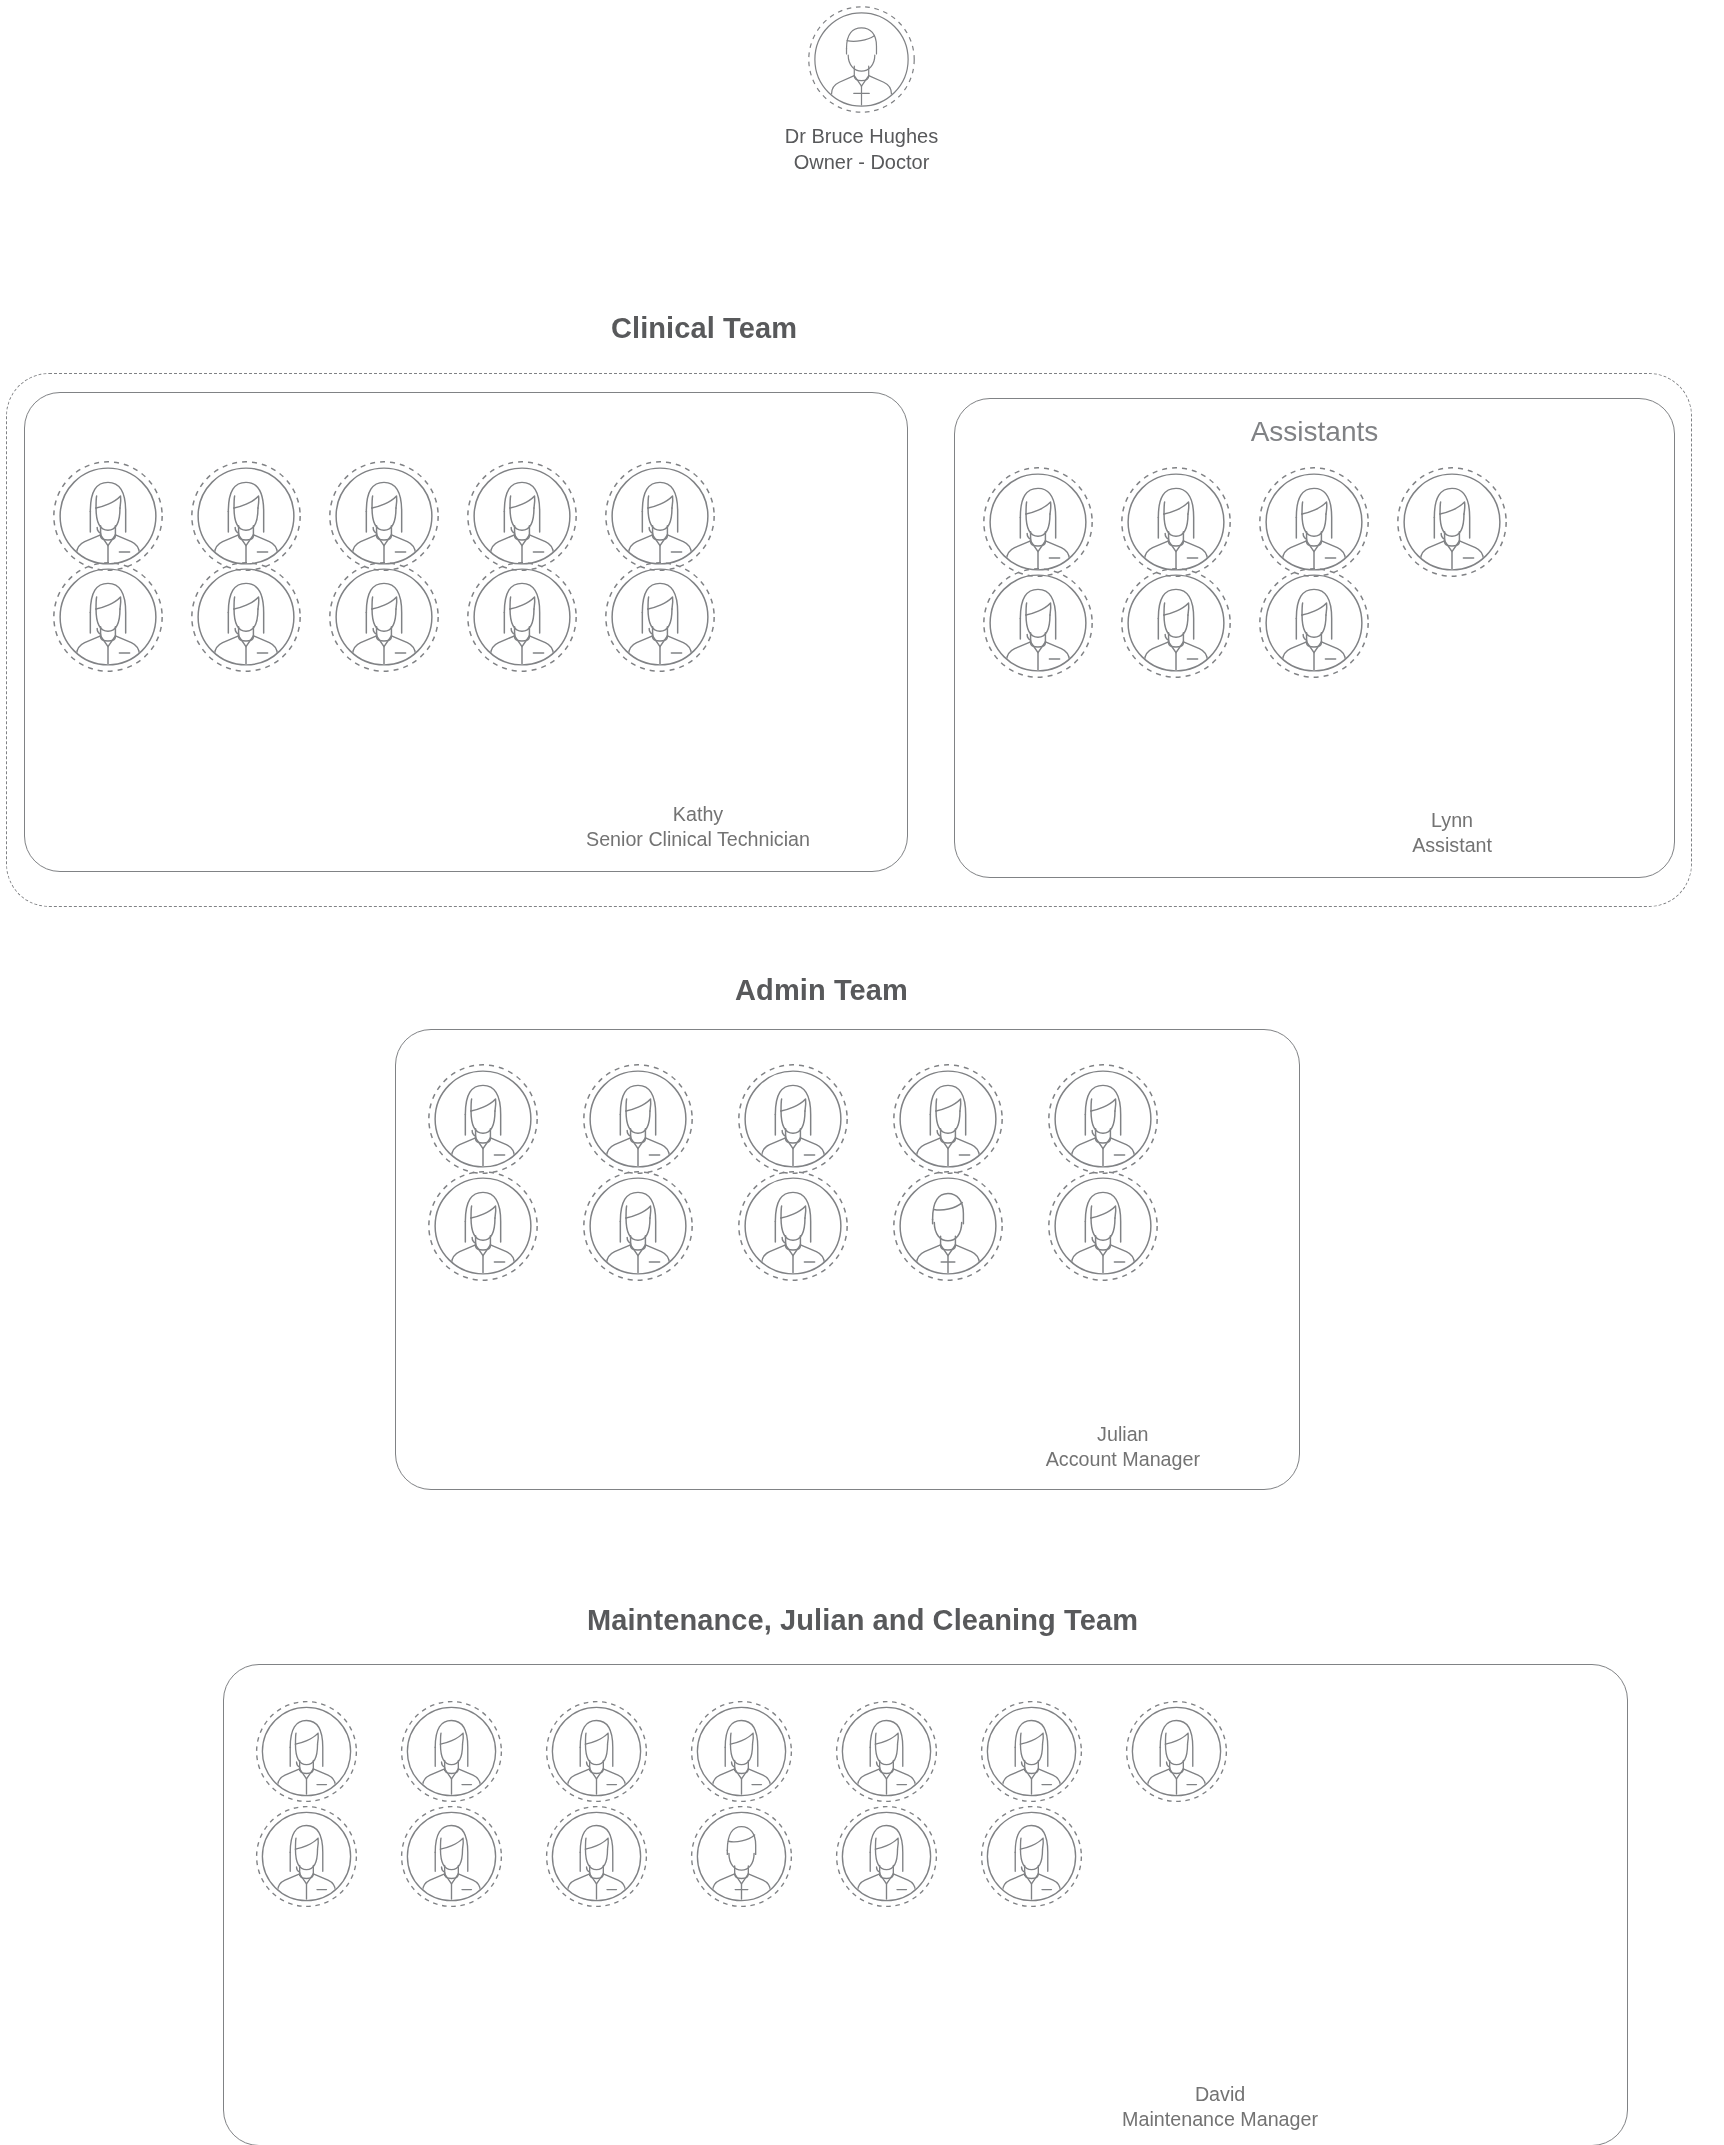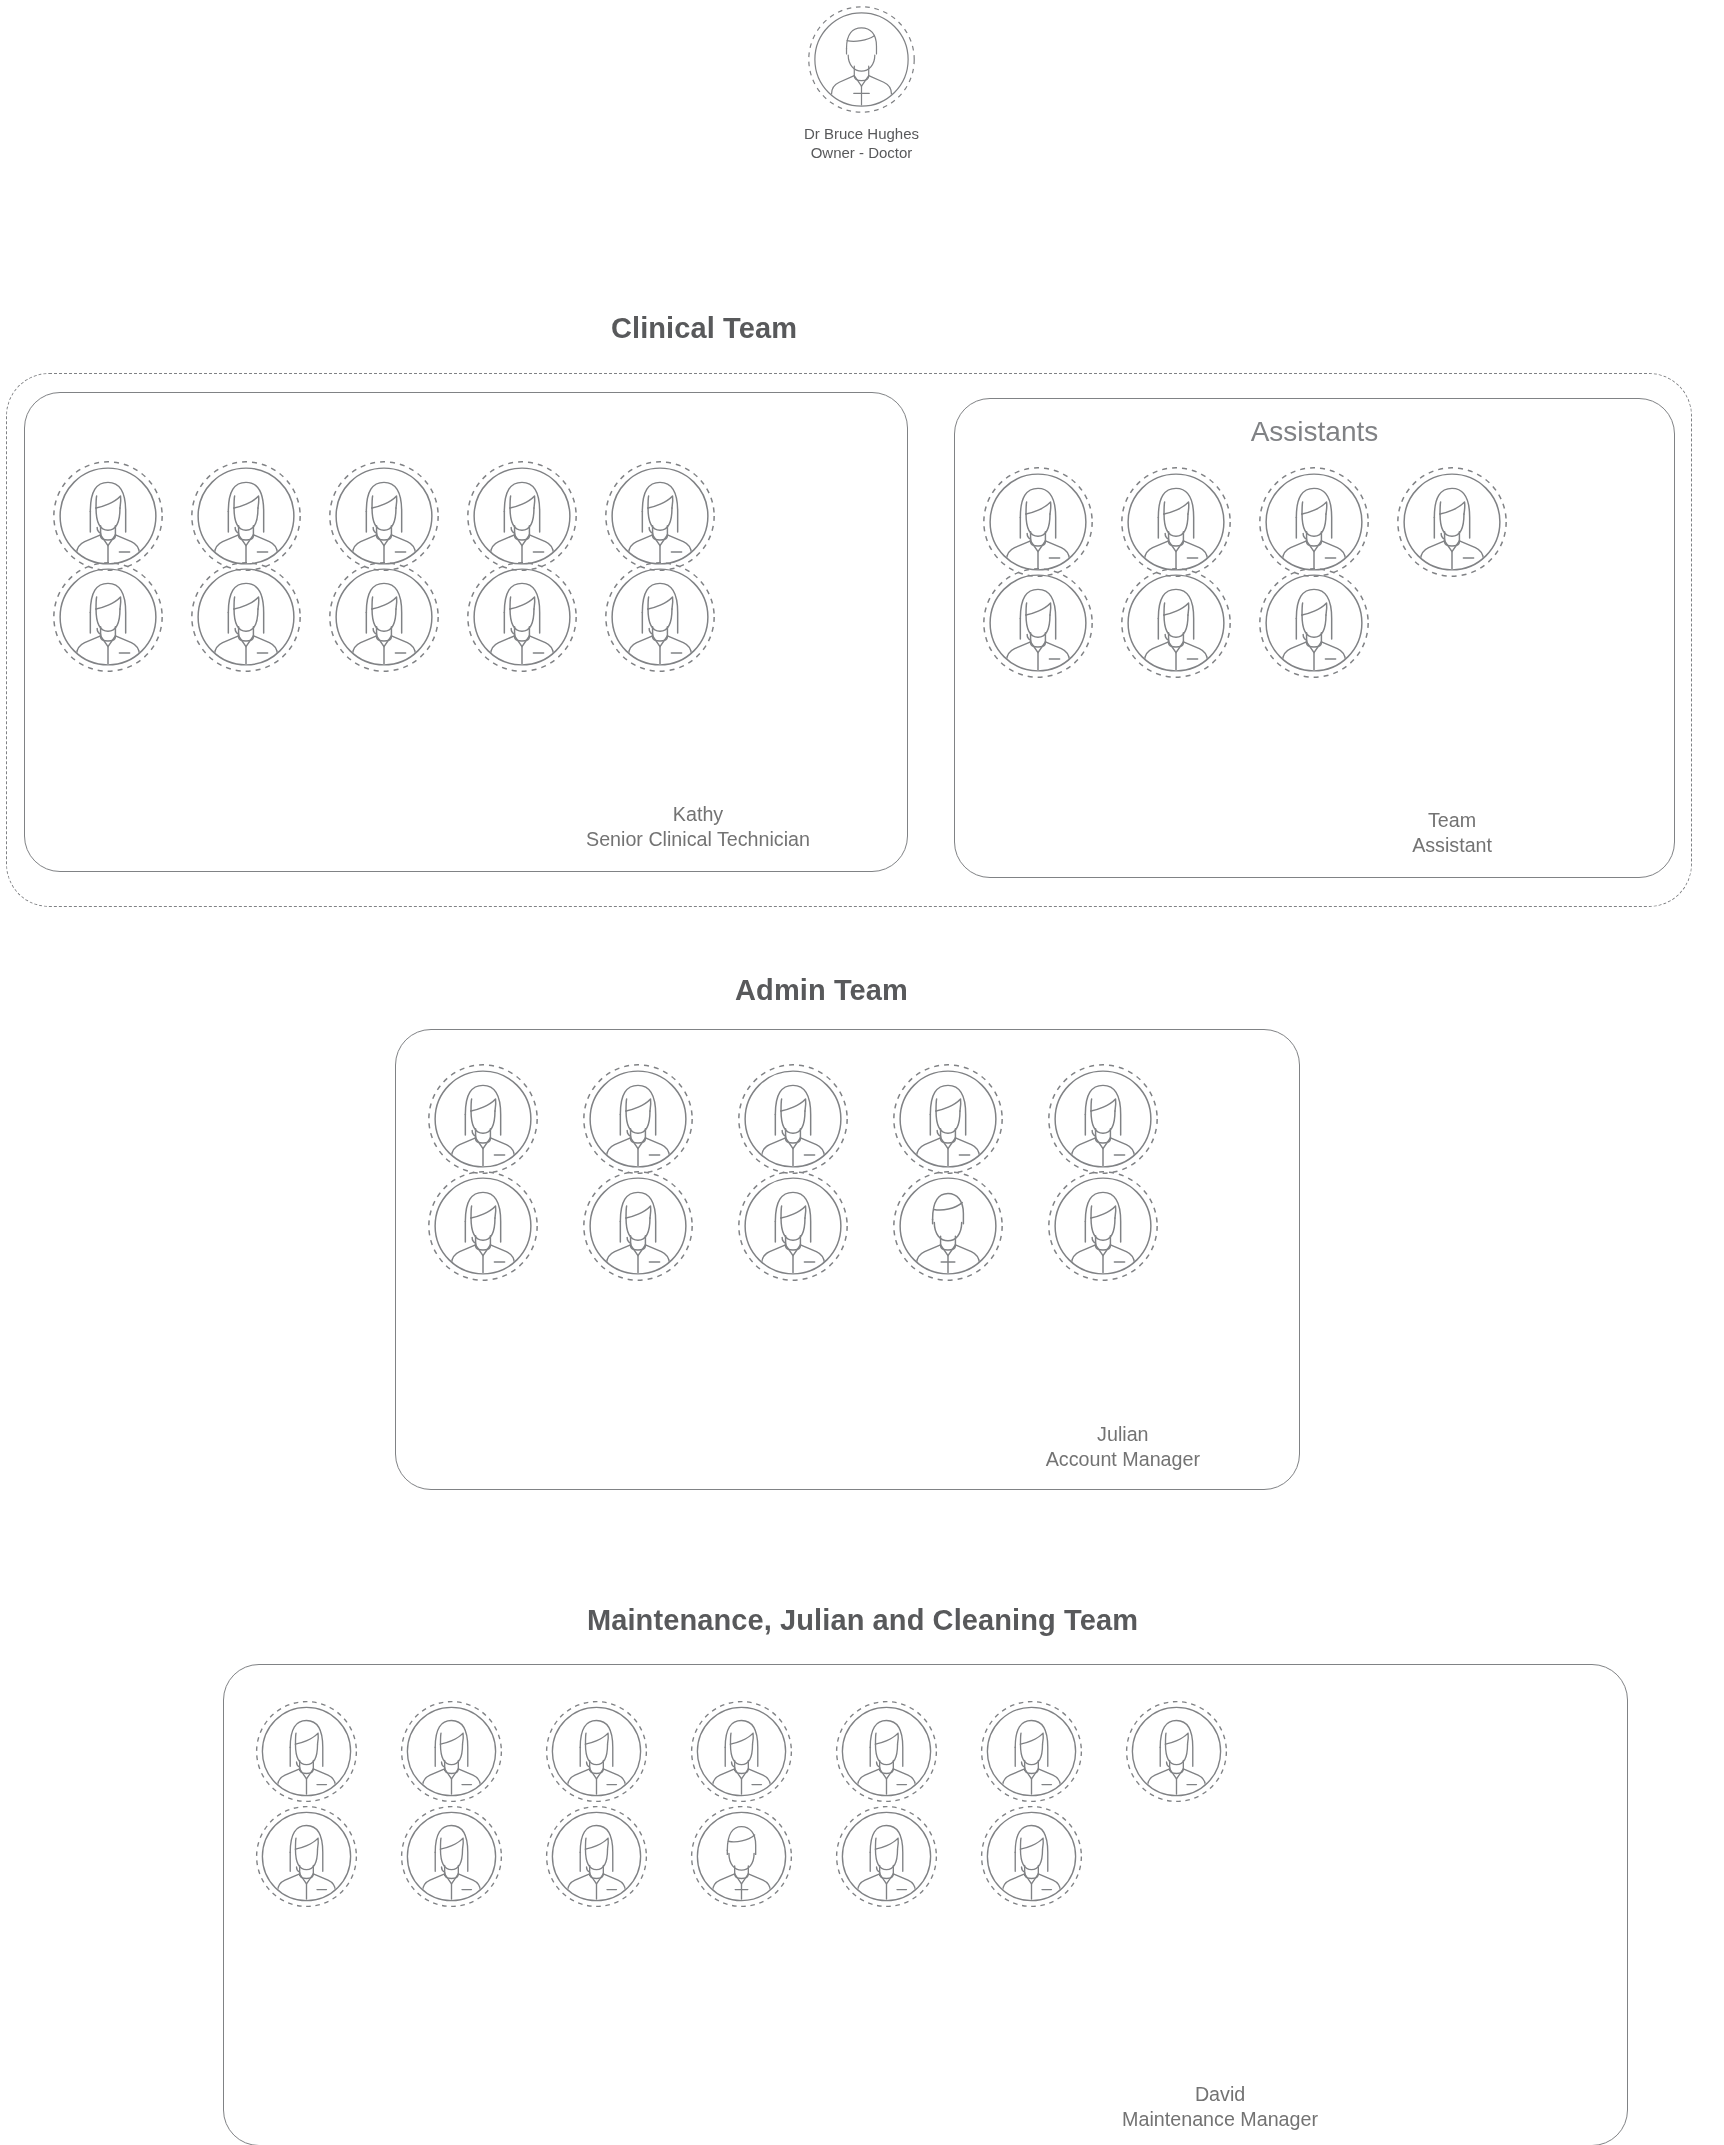--- a/index.html
+++ b/index.html
@@ -12,21 +12,21 @@
     height: 2146px;
     position: relative;
     font-family: "Liberation Sans", sans-serif;
     color: #58595b;
     overflow: hidden;
   }
 
   
   .node-label {
     text-align: center;
-    font-size: 15px;
+    font-size: 20px;
     line-height: 1.28;
     color: #58595b;
     white-space: pre-line;
   }
 
   .team-heading {
     text-align: center;
     font-size: 29px;
     font-weight: bold;
     color: #58595b;
@@ -581,21 +581,21 @@
     </g>
     <defs>
                 <clipPath id="fc16">
                   <circle cx="50" cy="50" r="41.3"></circle>
                 </clipPath>
               </defs>
   </svg>
           </span>
         </div>
       </div>
-    <div class="corner-label" id="as-label" style="right: 182px; bottom: 19px;">Team
+    <div class="corner-label" id="as-label" style="right: 182px; bottom: 19px;">Lynn
 Assistant</div>
   </div>
 </div>
 
 <div class="abs team-heading" id="admin-heading">Admin Team</div>
 
 <div class="abs solid-box" id="admin-box">
   <div class="box-inner">
     <div class="rows-wrap" id="ad-rows" style="top: 32px; padding-left: 30px;">
         <div class="row">

